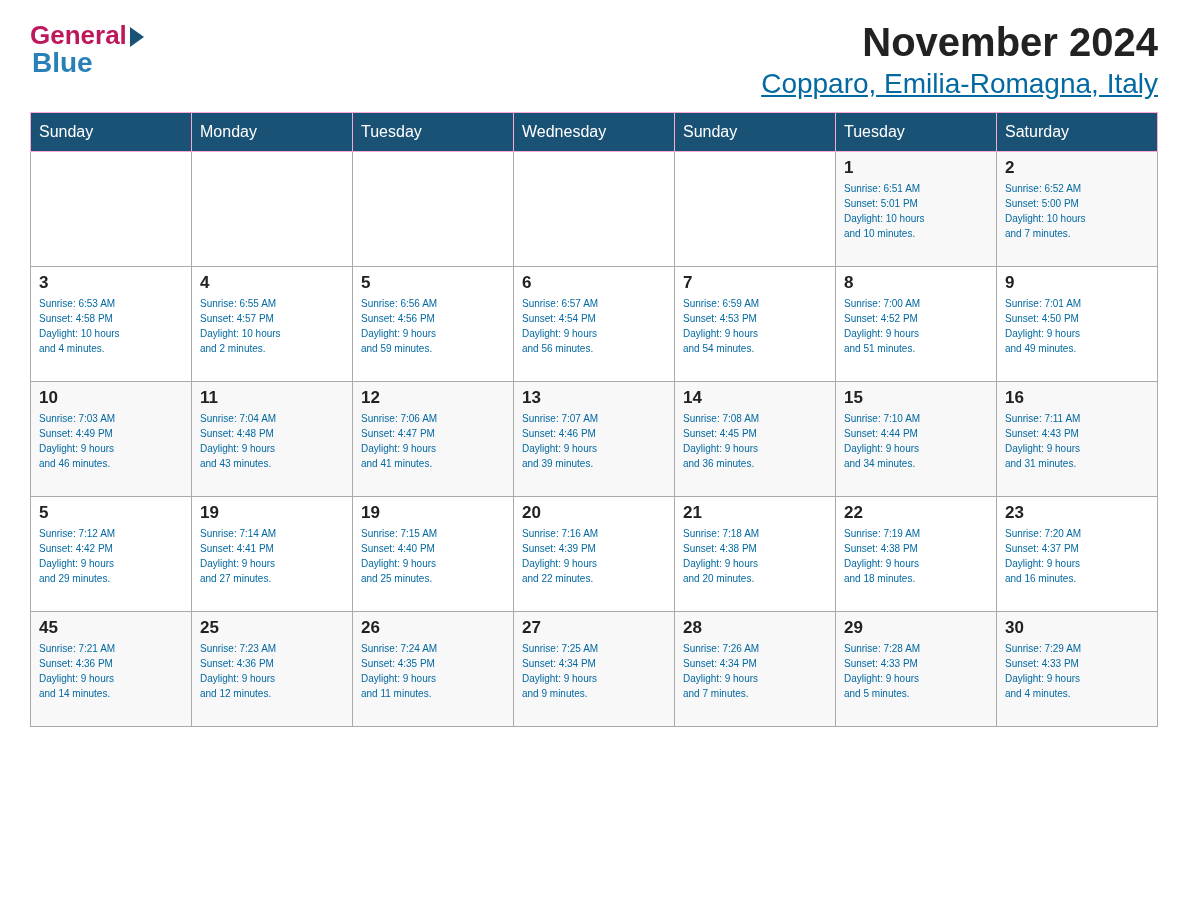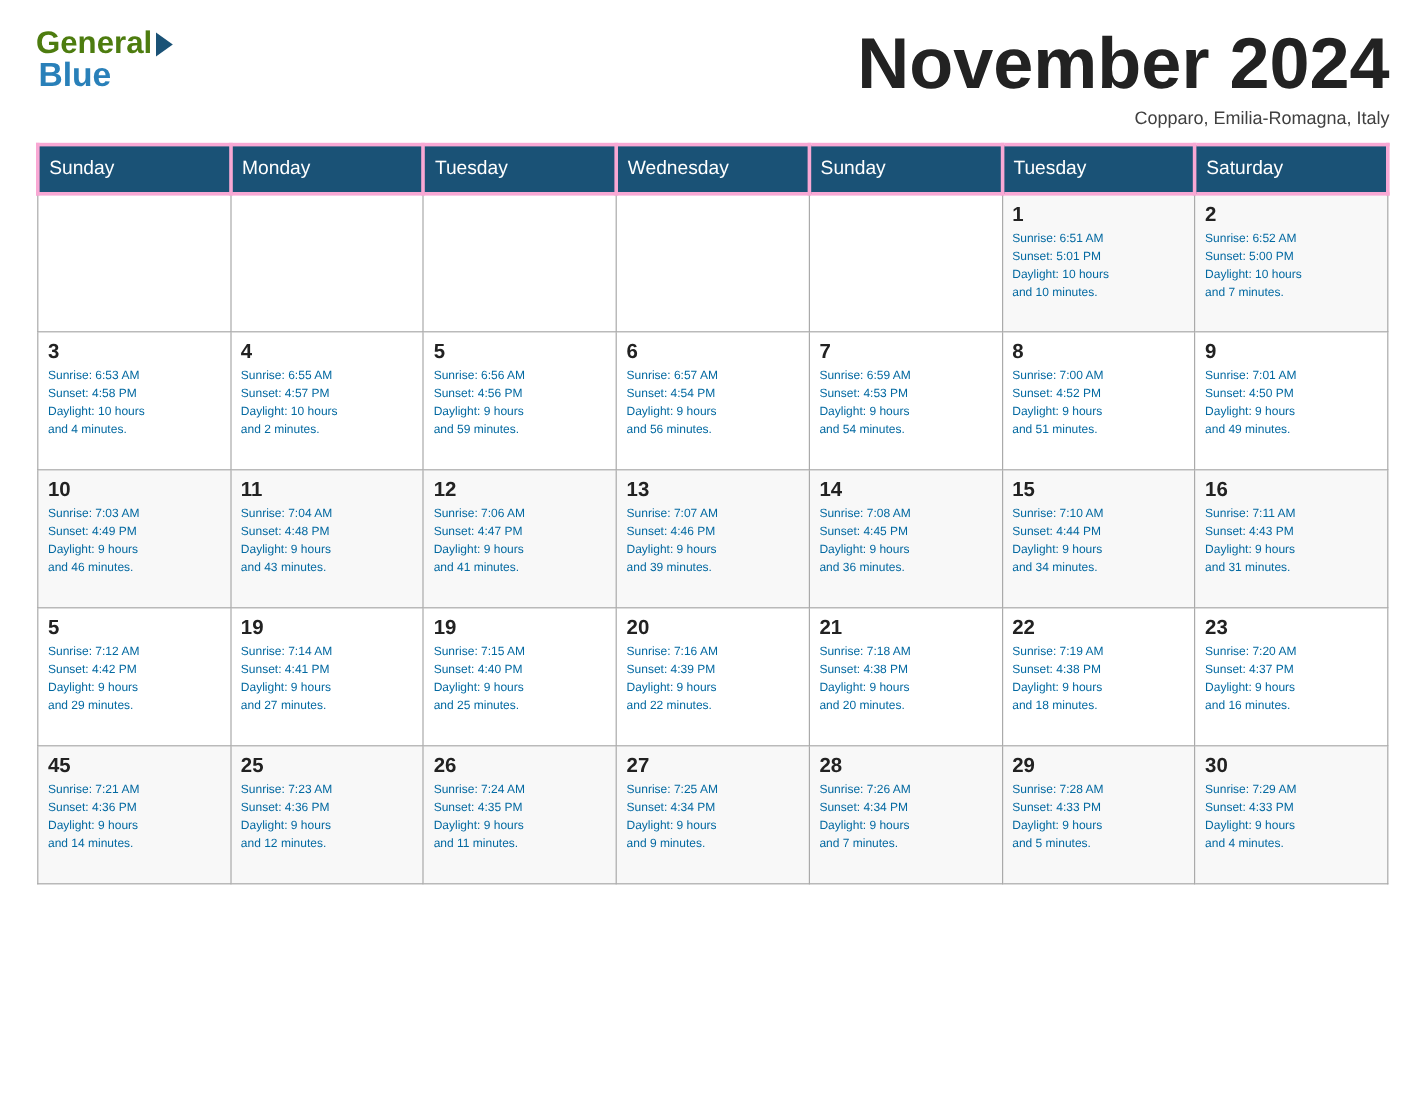--- a/index.html
+++ b/index.html
@@ -21,21 +21,21 @@
       flex-direction: column;
       align-items: flex-start;
     }
     .logo-top {
       display: flex;
       align-items: center;
     }
     .logo-general {
       font-size: 26px;
       font-weight: bold;
-      color: #4d7c0f;
+      color: #be185d;
       font-family: Arial, sans-serif;
     }
     .logo-arrow {
       width: 0;
       height: 0;
       border-left: 14px solid #1a5276;
       border-top: 10px solid transparent;
       border-bottom: 10px solid transparent;
       margin-left: 3px;
       margin-top: 2px;
@@ -45,43 +45,44 @@
       font-weight: bold;
       color: #2980b9;
       font-family: Arial, sans-serif;
       margin-top: -4px;
       padding-left: 2px;
     }
     .title-section {
       text-align: right;
     }
     .month-title {
-      font-size: 60px;
+      font-size: 40px;
       font-weight: bold;
       color: #222;
       line-height: 1.1;
     }
     .location {
-      font-size: 15px;
-      color: #404040;
+      font-size: 28px;
+      color: #0369a1;
       margin-top: 4px;
+      text-decoration: underline;
     }
     .calendar-table {
       width: 100%;
       border-collapse: collapse;
       margin-top: 12px;
     }
     .calendar-table th {
       background-color: #1a5276;
       color: #fff;
       font-size: 16px;
       font-weight: normal;
       padding: 10px 8px;
       text-align: left;
-      border: 3px solid #f9a8d4;
+      border: 1px solid #f9a8d4;
     }
     .calendar-table td {
       border: 1px solid #aaa;
       vertical-align: top;
       padding: 6px 8px;
       width: calc(100% / 7);
       height: 115px;
       background: #fff;
     }
     .calendar-table tr:nth-child(odd) td {

